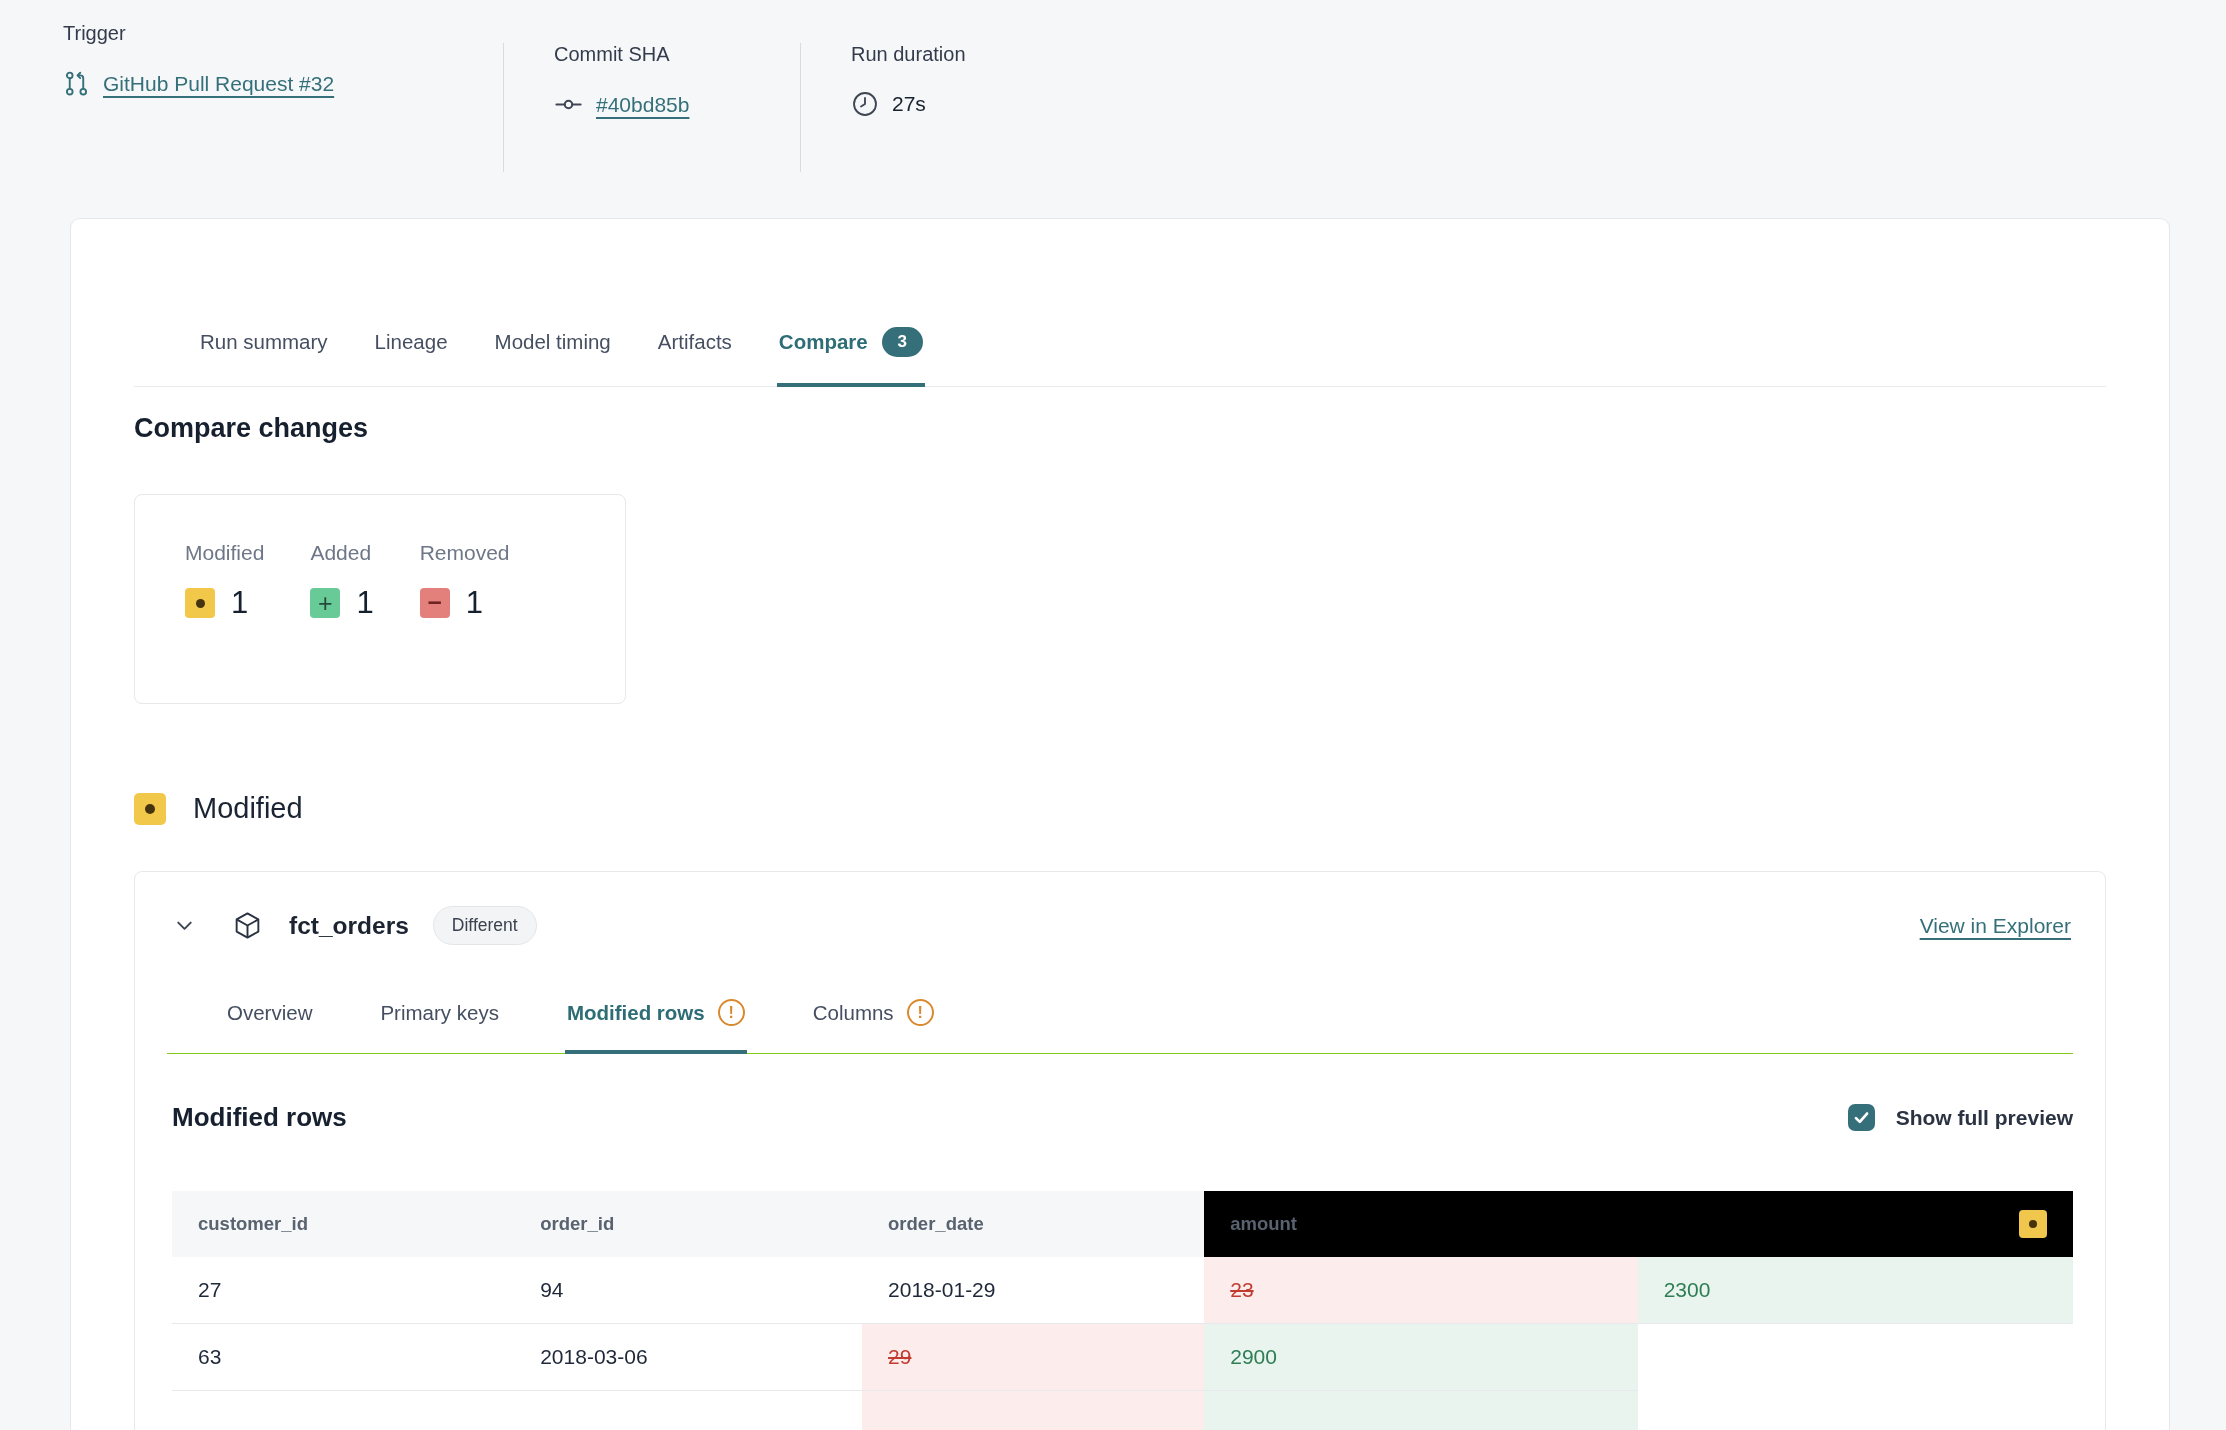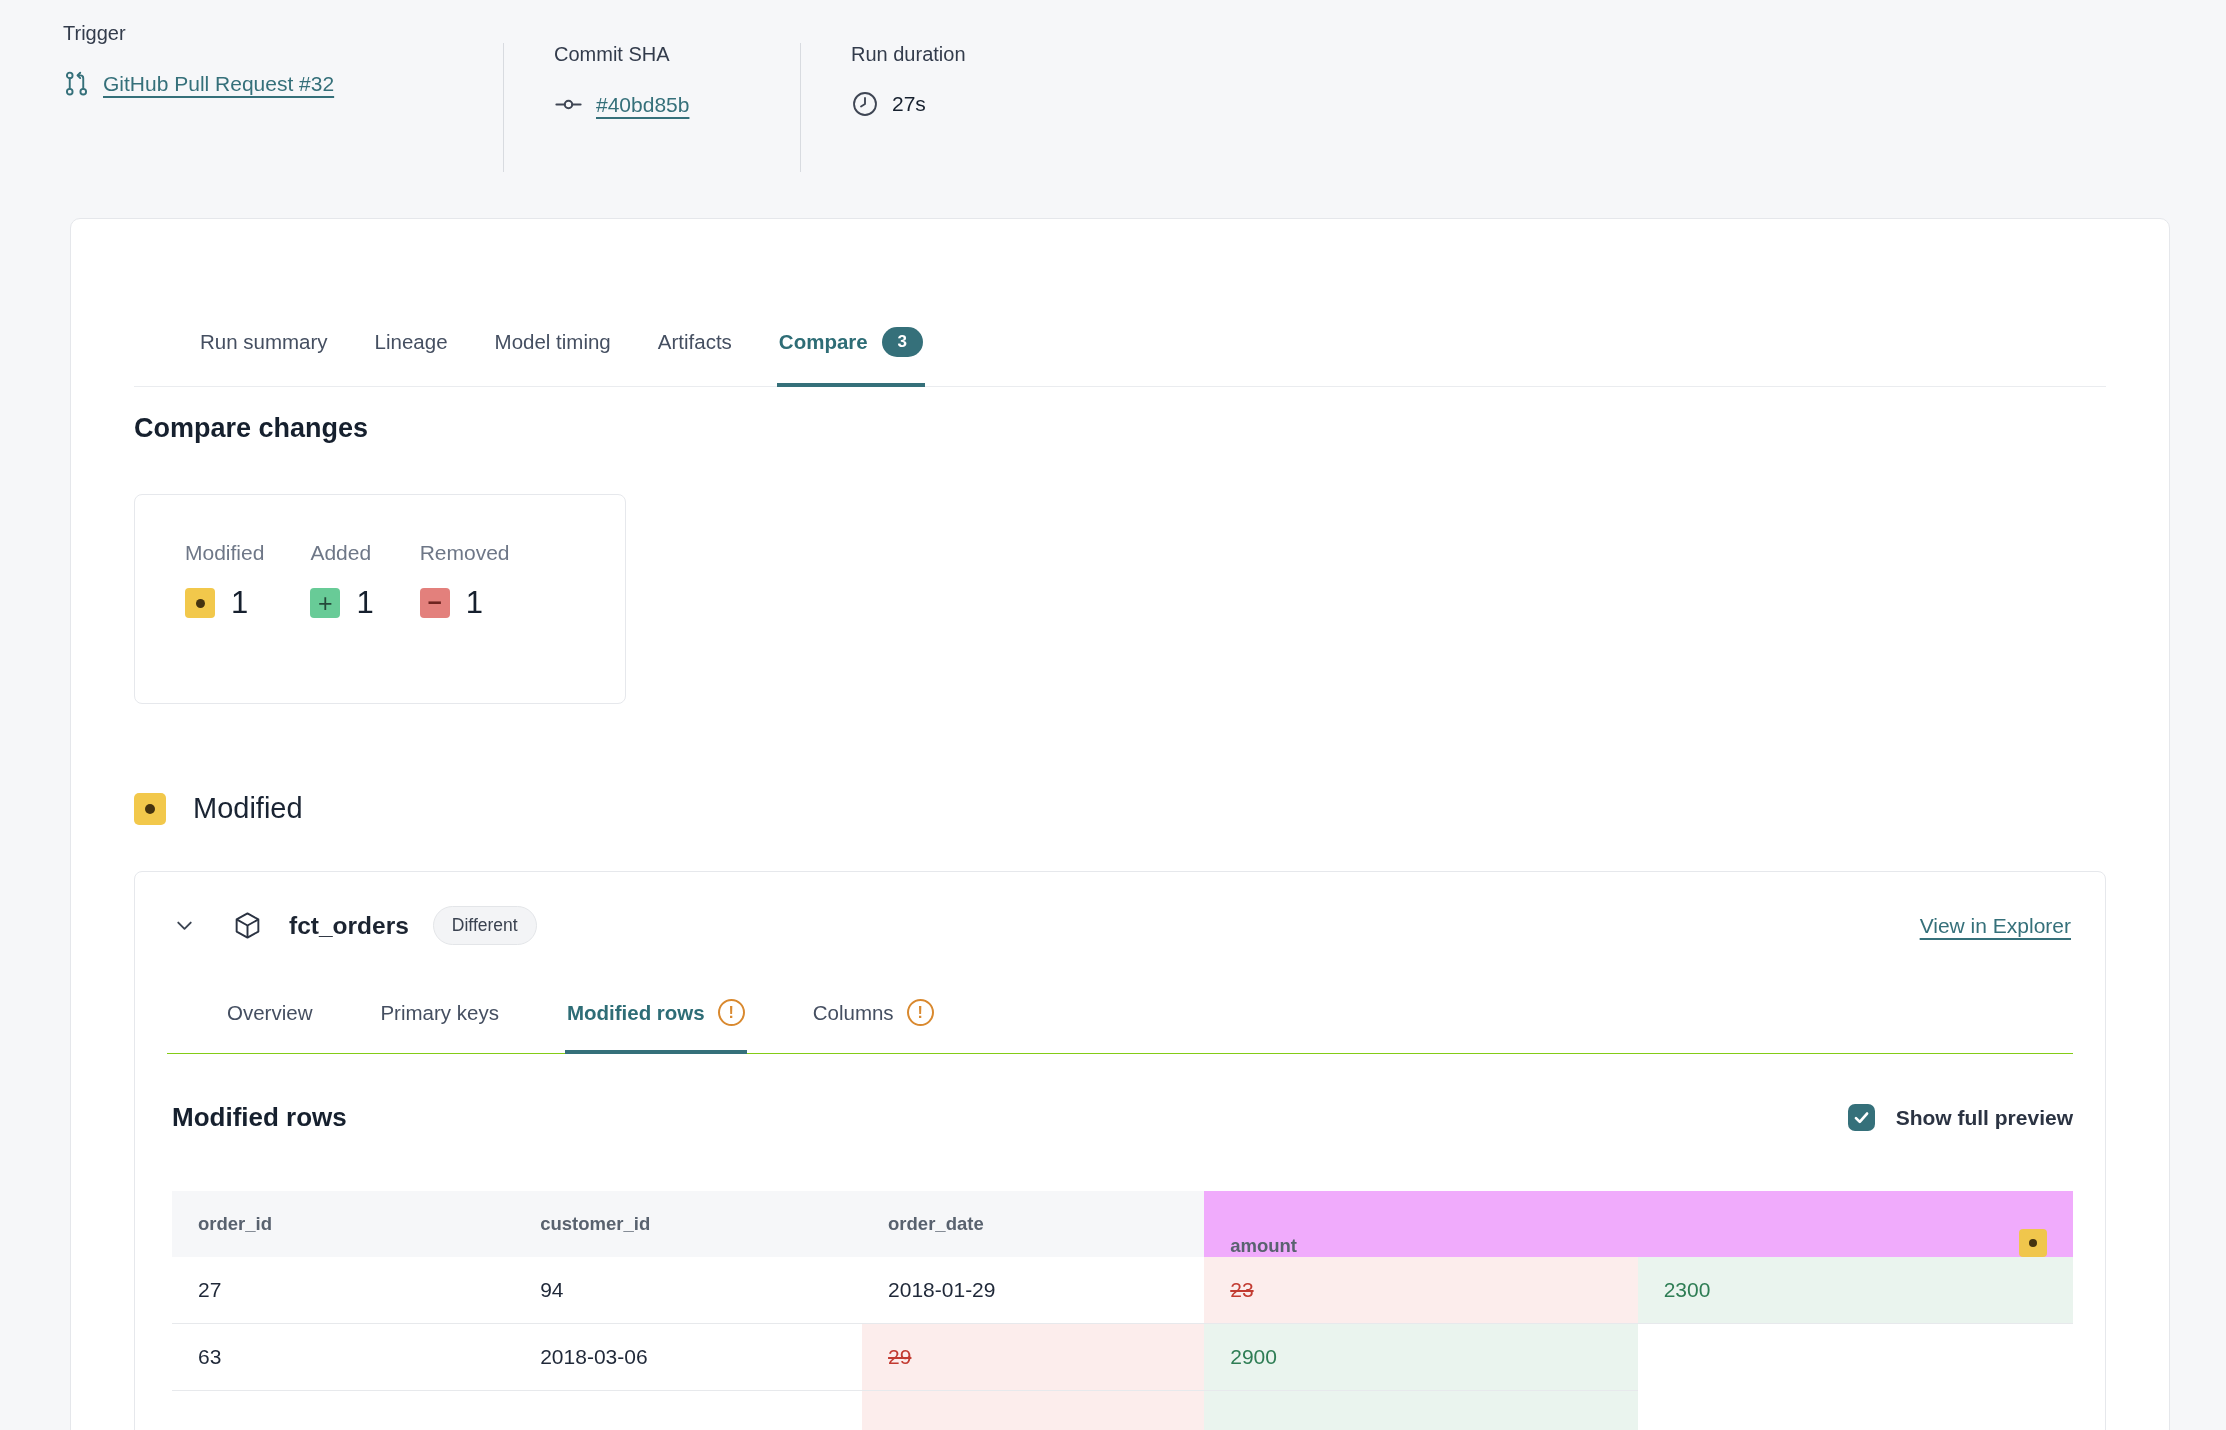--- a/index.html
+++ b/index.html
@@ -85,21 +85,21 @@
   .preview-toggle { display:flex; align-items:center; gap:21px; cursor:pointer; }
   .checkbox { width:27px; height:27px; border-radius:7px; background:#35707a;
               display:inline-flex; align-items:center; justify-content:center; }
   .preview-label { font-size:21px; font-weight:700; color:#2b3342; }
 
   
   .diff-table { margin-top:58px; display:grid;
                 grid-template-columns:18fr 18.3fr 18fr 22.8fr 22.9fr; }
   .cell { display:flex; align-items:center; padding:0 26px; height:67px; font-size:21px; color:#1f2838; }
   .th { height:66px; font-size:18.5px; font-weight:600; color:#59626f; background:#f6f7f9; }
-  .th-amount { background:#f0abfc; grid-column:span 2; display:flex; align-items:flex-end; }
+  .th-amount { background:#000000; grid-column:span 2; display:flex; align-items:center; }
   .th-amount .mini-sq { margin-left:auto; width:28px; height:28px; border-radius:4px; background:#f0c64c;
                         display:inline-flex; align-items:center; justify-content:center; }
   .th-amount .mini-sq .dot { width:8px; height:8px; border-radius:50%; background:#45330f; }
   .cell-old { background:#fcedec; color:#c23b31; text-decoration:line-through; }
   .cell-new { background:#eaf4ee; color:#2e7d54; }
   .rb { border-bottom:1px solid #e7e9ec; }
 </style>
 </head>
 <body>
 
@@ -249,22 +249,22 @@
             <svg width="19" height="19" viewBox="0 0 24 24" fill="none" stroke="#ffffff" stroke-width="3.4" stroke-linecap="round" stroke-linejoin="round">
               <polyline points="5,12.8 9.8,17.5 19,7"></polyline>
             </svg>
           </span>
           <span class="preview-label">Show full preview</span>
         </div>
       </div>
 
       <div class="diff-table">
 
+        <div class="cell th">customer_id</div>
         <div class="cell th">order_id</div>
-        <div class="cell th">customer_id</div>
         <div class="cell th">order_date</div>
         <div class="cell th th-amount">
           <span>amount</span>
           <span class="mini-sq">
               <span class="dot"></span>
             </span>
         </div>
 
         <div class="cell rb">27</div>
         <div class="cell rb">94</div>

